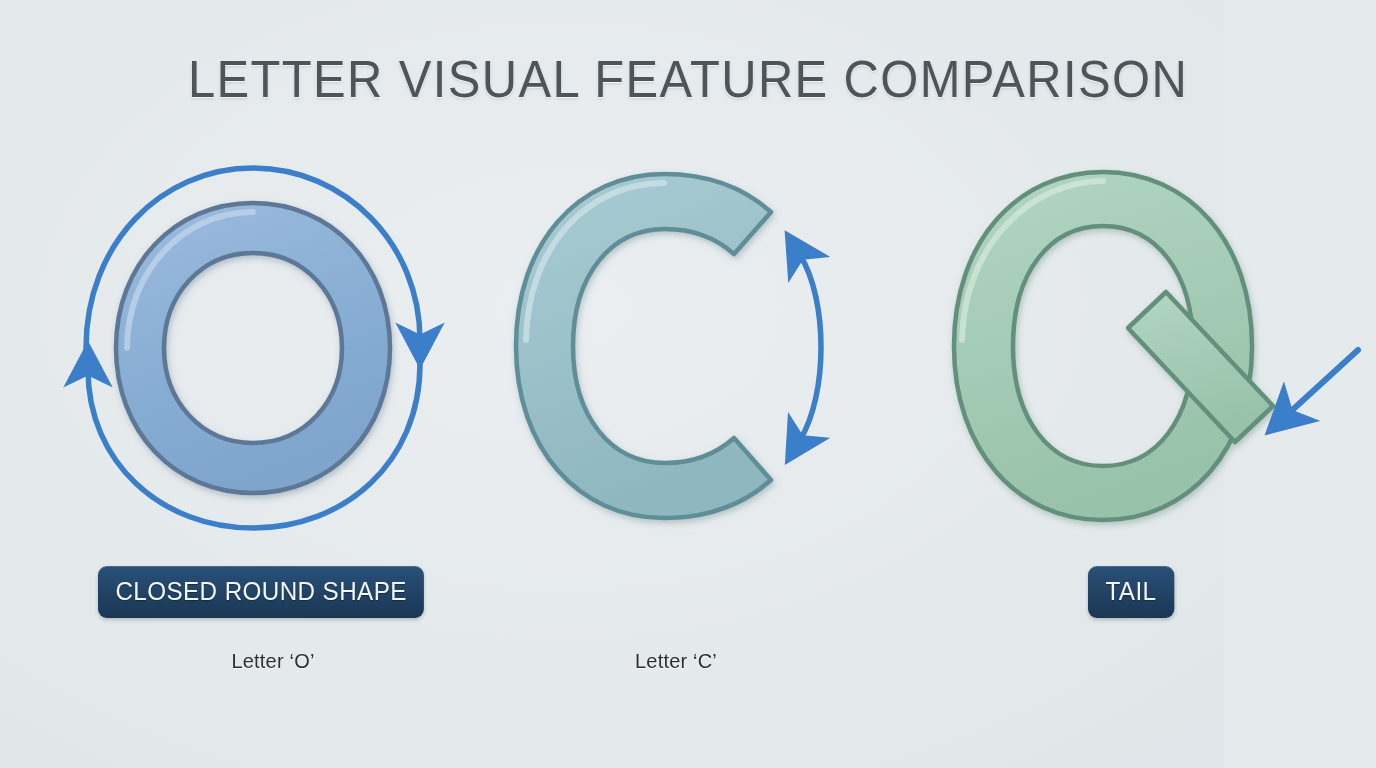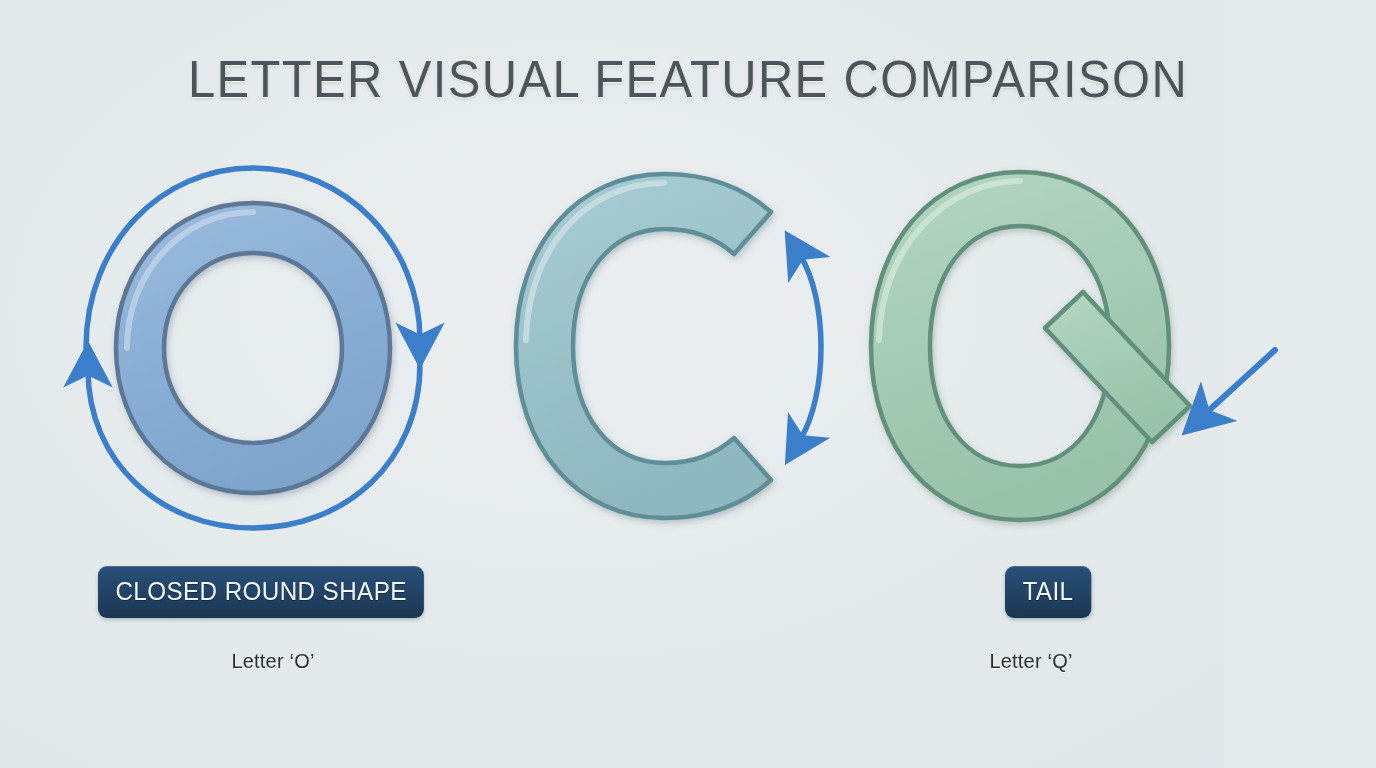--- a/index.html
+++ b/index.html
@@ -42,21 +42,21 @@
   }
   
   .column {
     position: absolute;
     top: 150px;
     width: 420px;
     height: 560px;
   }
   #col-o { left: 60px; }
   #col-c { left: 478px; }
-  #col-q { left: 845px; }
+  #col-q { left: 928px; }
 
   .glyph-stage {
     position: relative;
     width: 420px;
     height: 400px;
   }
   .glyph-stage svg {
     position: absolute;
     left: 0;
     top: 0;
@@ -198,20 +198,21 @@
           <path d="M186,33 C 110,33 50,96 48,190" fill="none" stroke="#cfe3e7" stroke-width="6" stroke-linecap="round" opacity="0.75"></path>
         </g>
 
         <g>
           <path d="M322,105 C 350,150 350,244 322,290" fill="none" stroke="#3b7ec9" stroke-width="5.5" stroke-linecap="round" marker-start="url(#arrowStartC)" marker-end="url(#arrowUpC)"></path>
         </g>
       </svg>
     </div>
 
 
+    <div class="caption">Letter ‘C’</div>
   </div>
 
   <div class="column" id="col-q">
     <div class="glyph-stage">
       <svg width="470" height="400" viewBox="0 0 470 400">
         <defs>
           <linearGradient id="qFill" x1="0" y1="0" x2="0.3" y2="1">
             <stop offset="0%" stop-color="#b2d6c2"></stop>
             <stop offset="48%" stop-color="#a5ccb6"></stop>
             <stop offset="100%" stop-color="#99c2aa"></stop>
@@ -246,16 +247,15 @@
         <g>
           <path d="M430,200 L360,264" fill="none" stroke="#3b7ec9" stroke-width="6" stroke-linecap="round" marker-end="url(#arrowQ)"></path>
         </g>
       </svg>
     </div>
 
     <div class="badge-row">
       <span class="badge">TAIL</span>
     </div>
 
-    <div class="caption">Letter ‘Q’</div>
   </div>
 
 </div>
 
 </body></html>

